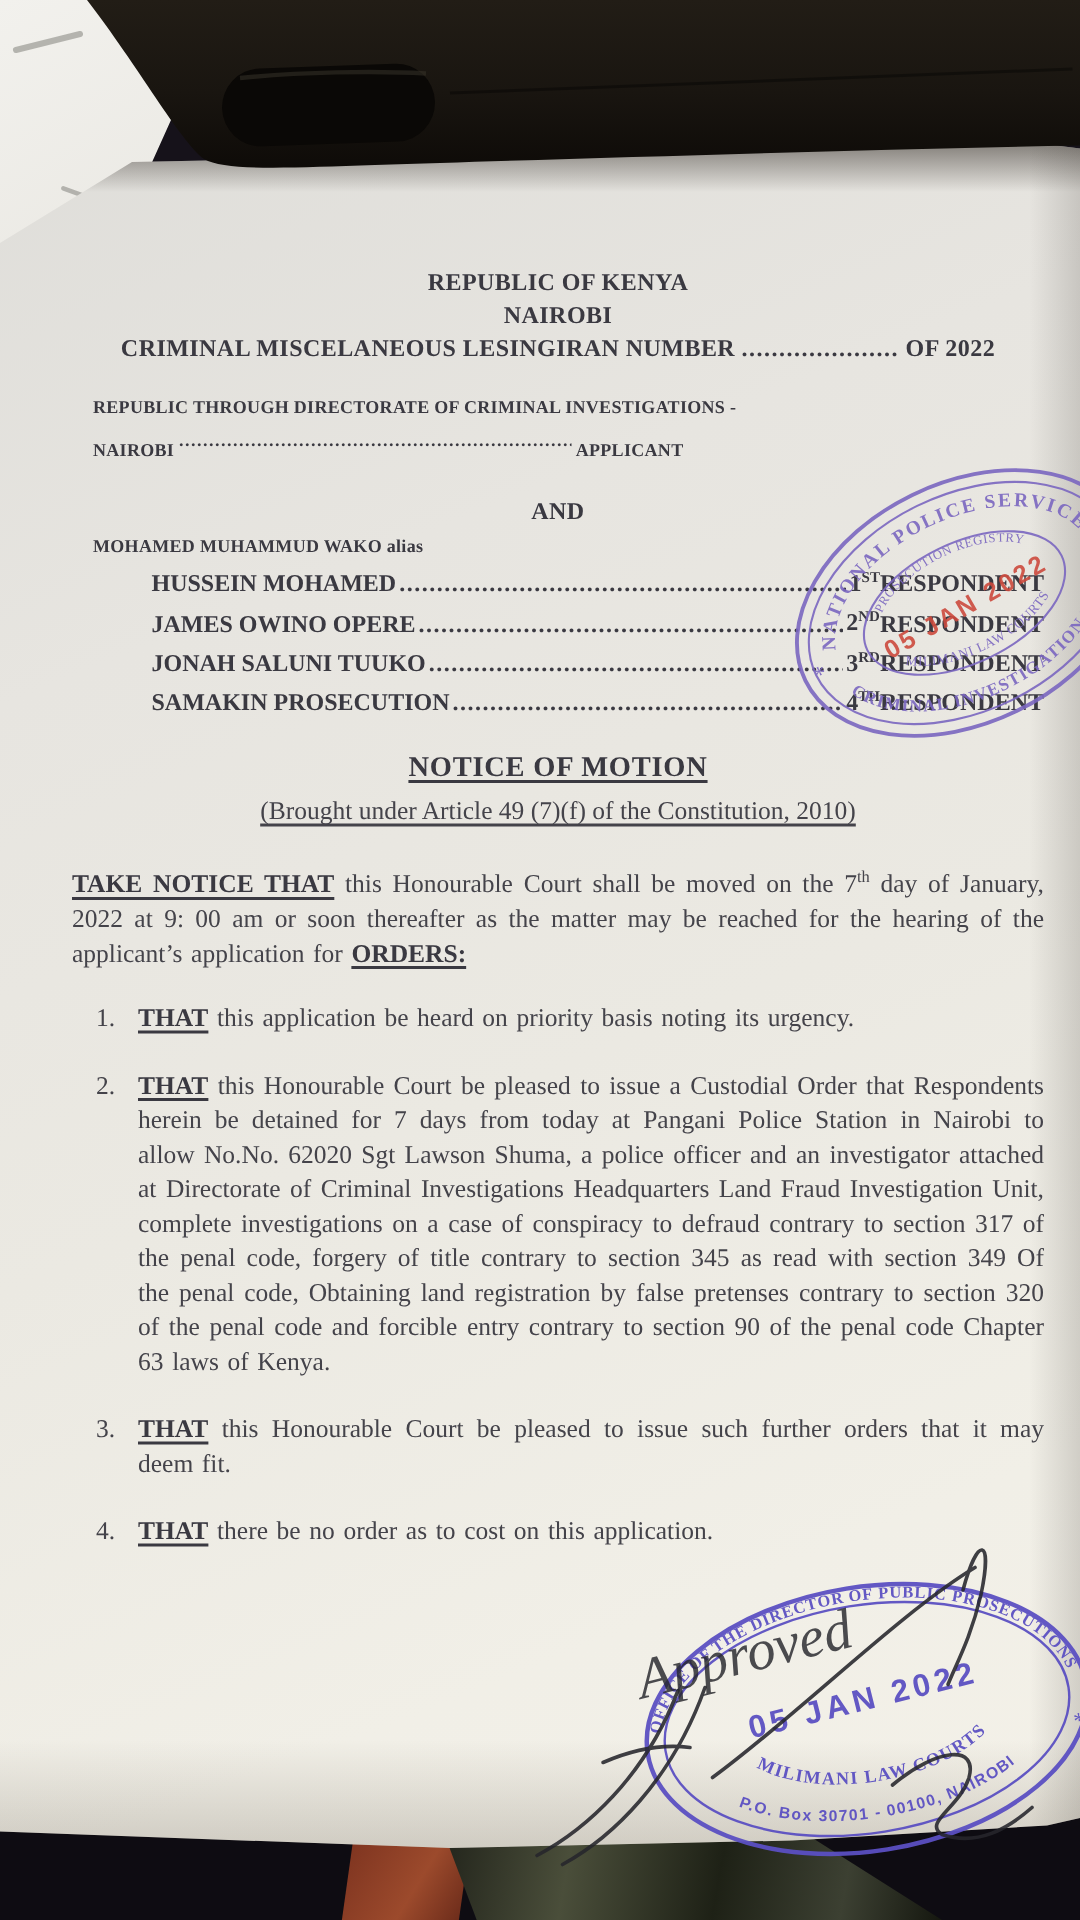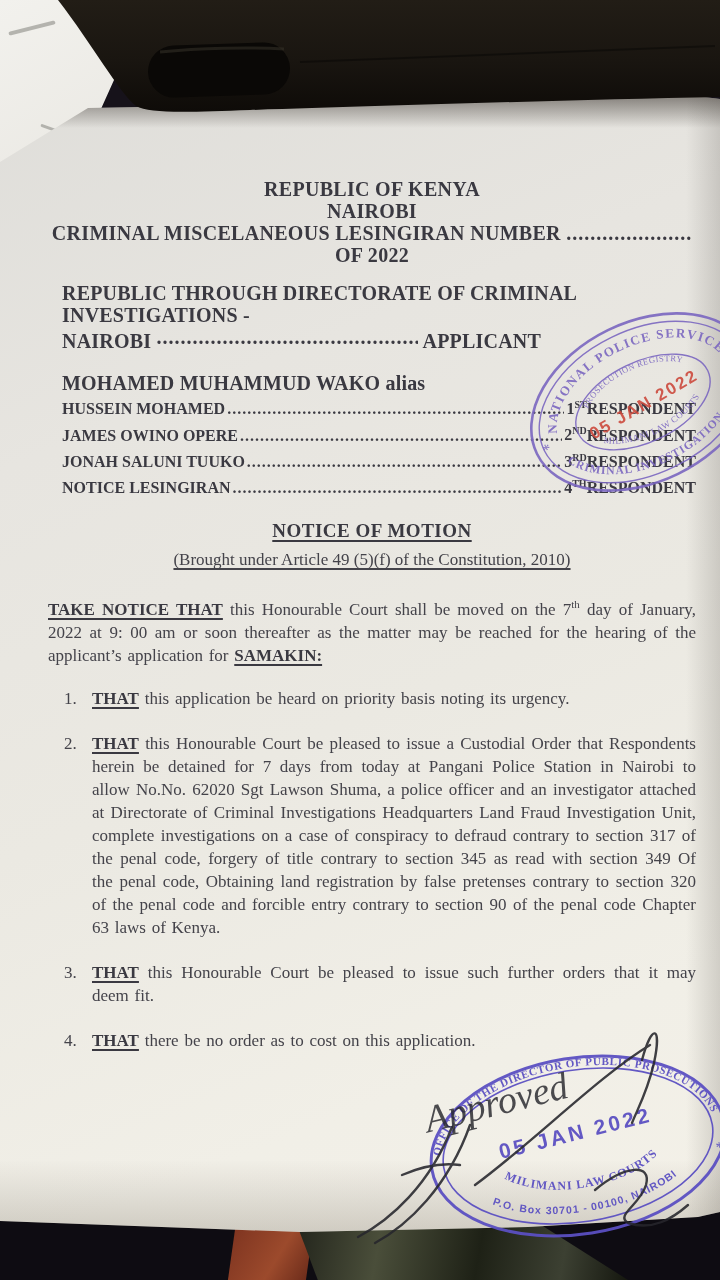--- a/index.html
+++ b/index.html
@@ -26,25 +26,25 @@
     background:linear-gradient(158deg,#dddcd8 0%,#e7e5e0 30%,#ebe9e2 55%,#f1efe7 80%,#f4f1e8 100%);
     clip-path:polygon(88px 108px,696px 96px,720px 99px,720px 1212px,698px 1217px,528px 1227px,300px 1232px,0px 1221px,0px 162px);}
   .paper-topshadow{left:0;top:94px;width:720px;height:34px;background:linear-gradient(180deg,rgba(25,18,12,.5),rgba(25,18,12,0));}
   .paper-rightshade{left:686px;top:96px;width:34px;height:1130px;background:linear-gradient(90deg,rgba(0,0,0,0),rgba(60,55,50,.18));}
   .paper-bottomshade{left:0;top:1160px;width:720px;height:75px;background:linear-gradient(180deg,rgba(0,0,0,0),rgba(80,70,55,.22));}
   
   .doc{left:48px;top:178px;width:648px;color:#44434a;font-size:17px;line-height:23px;}
   .center{text-align:center;}
   .b{font-weight:bold;color:#3a3941;}
   .u{text-decoration:underline;text-underline-offset:3px;text-decoration-thickness:1.5px;}
-  .hdr{font-size:20px;line-height:22px;letter-spacing:.3px;}
-  .party{font-size:20px;line-height:22px;letter-spacing:.2px;padding-left:14px;}
+  .hdr{font-size:16px;line-height:22px;letter-spacing:.3px;}
+  .party{font-size:12px;line-height:22px;letter-spacing:.2px;padding-left:14px;}
   .gap18{height:16px;} .gap20{height:20px;} .gap22{height:22px;} .gap24{height:24px;}
   .resp-row{display:flex;align-items:baseline;padding-left:14px;font-size:16px;line-height:22px;font-weight:bold;color:#3a3941;}
-  .resp-name{white-space:nowrap;}
+  .resp-name{white-space:nowrap;margin-left:39px;}
   .resp-dots{flex:1;overflow:hidden;white-space:nowrap;letter-spacing:1px;font-weight:bold;margin:0 2px;}
   .resp-ord{white-space:nowrap;}
   .resp-ord sup{font-size:10px;}
   .appl-dots{display:inline-block;width:262px;overflow:hidden;white-space:nowrap;vertical-align:baseline;letter-spacing:1px;}
   .case-dots{letter-spacing:1px;}
   .just{text-align:justify;word-spacing:1.5px;}
   .motion-title{font-size:19px;letter-spacing:.5px;}
   .order-item{display:flex;margin-bottom:22px;}
   .order-num{width:28px;flex:none;padding-left:16px;box-sizing:content-box;}
   .order-text{flex:1;}
@@ -74,20 +74,21 @@
 
     <div class="center b hdr">REPUBLIC OF KENYA</div>
     <div class="center b hdr">NAIROBI</div>
     <div class="center b hdr"><span>CRIMINAL MISCELANEOUS LESINGIRAN NUMBER </span><span class="case-dots">.....................</span><span> OF 2022</span></div>
 
     <div class="gap18"></div>
     <div class="b party">REPUBLIC THROUGH DIRECTORATE OF CRIMINAL INVESTIGATIONS -</div>
     <div class="b party"><span>NAIROBI </span><span class="appl-dots">......................................................................</span><span> APPLICANT</span></div>
 
     <div class="gap20"></div>
+    <div class="center b hdr">AND</div>
     <div class="b party">MOHAMED MUHAMMUD WAKO  alias</div>
 
     <div class="resp-row">
       <span class="resp-name">HUSSEIN MOHAMED  </span>
       <span class="resp-dots">................................................................................</span>
       <span class="resp-ord"><span>1</span><sup>ST</sup></span>
       <span>RESPONDENT</span>
     </div>
     <div class="resp-row">
       <span class="resp-name">JAMES OWINO OPERE</span>
@@ -95,34 +96,34 @@
       <span class="resp-ord"><span>2</span><sup>ND</sup></span>
       <span>RESPONDENT</span>
     </div>
     <div class="resp-row">
       <span class="resp-name">JONAH SALUNI TUUKO</span>
       <span class="resp-dots">................................................................................</span>
       <span class="resp-ord"><span>3</span><sup>RD</sup></span>
       <span>RESPONDENT</span>
     </div>
     <div class="resp-row">
-      <span class="resp-name">NOTICE LESINGIRAN</span>
+      <span class="resp-name">SAMAKIN PROSECUTION</span>
       <span class="resp-dots">................................................................................</span>
       <span class="resp-ord"><span>4</span><sup>TH</sup></span>
       <span>RESPONDENT</span>
     </div>
 
     <div class="gap20"></div>
     <div class="center b u motion-title">NOTICE OF MOTION</div>
     <div class="gap18" style="height:6px;"></div>
-    <div class="center u">(Brought under Article 49 (5)(f) of the Constitution, 2010)</div>
+    <div class="center u">(Brought under Article 49 (7)(f) of the Constitution, 2010)</div>
 
     <div class="gap22"></div>
     <div class="just">
-      <span class="b u">TAKE NOTICE THAT</span><span> this Honourable Court shall be moved on the 7</span><sup class="inline">th</sup><span> day of January, 2022 at 9: 00 am or soon thereafter as the matter may be reached for the hearing of the applicant’s application for </span><span class="b u">SAMAKIN:</span>
+      <span class="b u">TAKE NOTICE THAT</span><span> this Honourable Court shall be moved on the 7</span><sup class="inline">th</sup><span> day of January, 2022 at 9: 00 am or soon thereafter as the matter may be reached for the hearing of the applicant’s application for </span><span class="b u">ORDERS:</span>
     </div>
 
     <div class="gap24" style="height:20px;"></div>
 
     <div class="order-item">
       <div class="order-num">1.</div>
       <div class="order-text just"><span class="b u">THAT</span><span> this application be heard on priority basis noting its urgency.</span></div>
     </div>
     <div class="order-item">
       <div class="order-num">2.</div>

